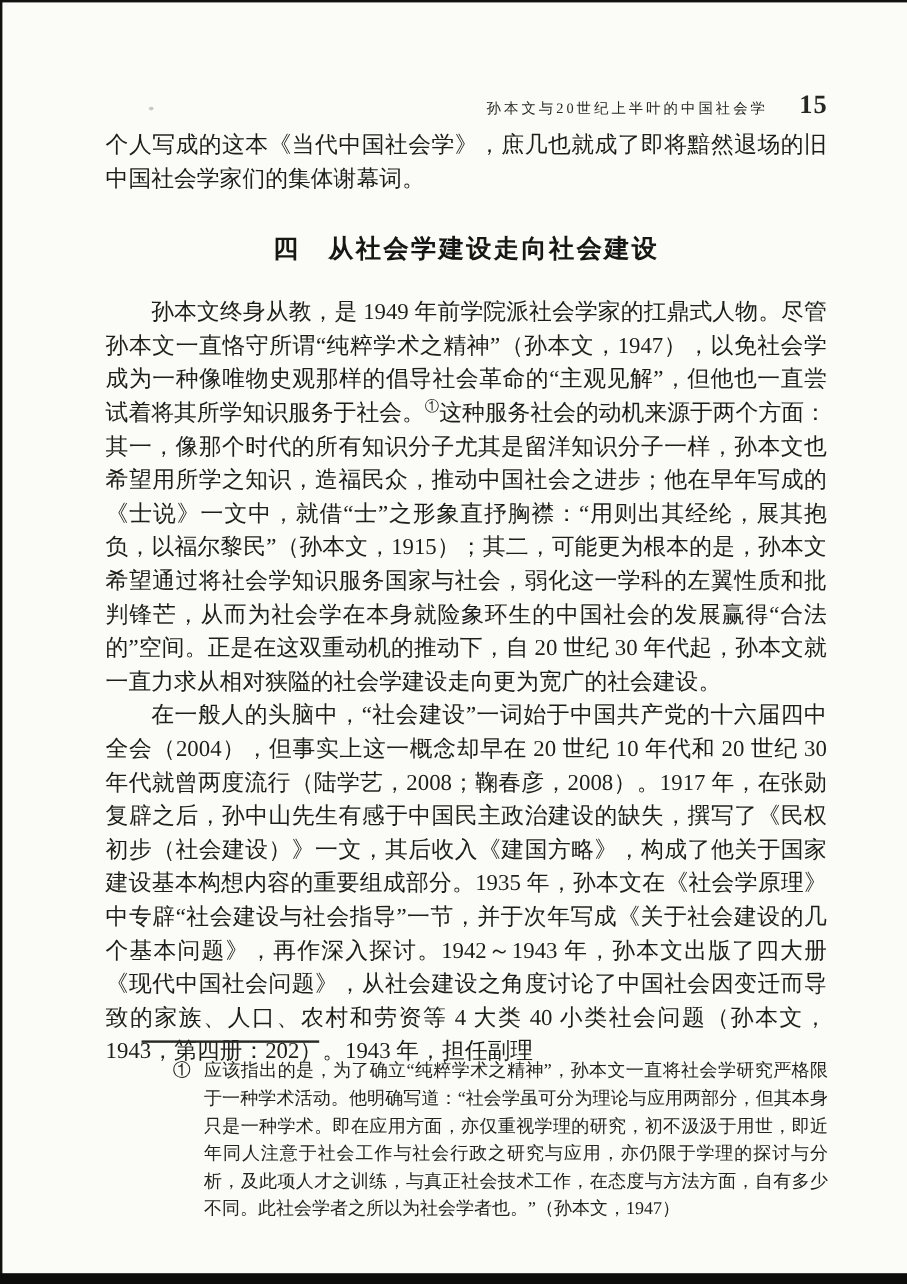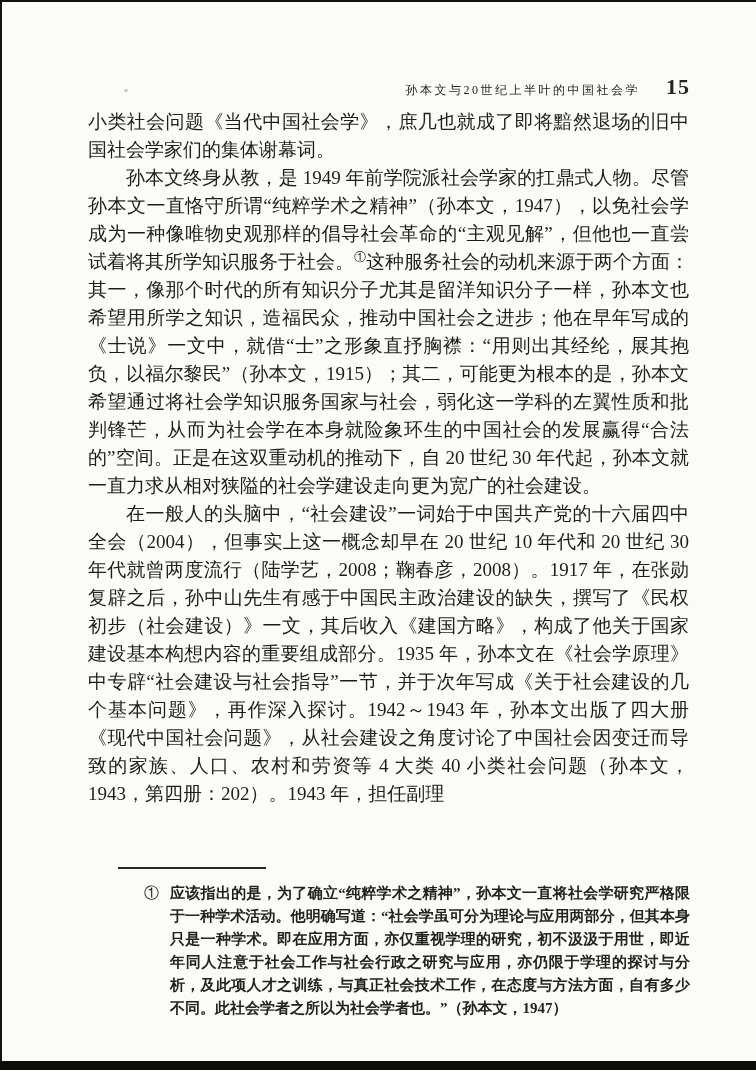--- a/index.html
+++ b/index.html
@@ -79,41 +79,44 @@
     margin: 0 0 13px 0;
   }
   .footnote {
     display: flex;
     margin-left: 26px;
     font-size: 15px;
     line-height: 23px;
     color: #22221f;
   }
   .fn-marker { flex: 0 0 26px; }
-  .fn-text   { flex: 1; text-align: justify; font-weight: bold; }
+  .fn-text   { flex: 1; text-align: justify; }
 </style>
 </head>
 <body>
 
 <div class="page">
 
   <div class="edge-top"></div>
   <div class="edge-left"></div>
   <div class="edge-bottom"></div>
   <div class="speck"></div>
 
   <header class="running-header">
     <span class="running-title">孙本文与20世纪上半叶的中国社会学</span>
     <span class="page-number">15</span>
   </header>
 
   <main class="content">
 
-    <p class="para no-indent">小类社会问题《当代中国社会学》，庶几也就成了即将黯然退场的旧中国社会学家们的集体谢幕词。</p>
+    <p class="para no-indent">个人写成的这本《当代中国社会学》，庶几也就成了即将黯然退场的旧中国社会学家们的集体谢幕词。</p>
 
+    <h2 class="section-heading">
+      <span class="heading-number">四</span><span>从社会学建设走向社会建设</span>
+    </h2>
 
     <p class="para"><span>孙本文终身从教，是 1949 年前学院派社会学家的扛鼎式人物。尽管孙本文一直恪守所谓“纯粹学术之精神”（孙本文，1947），以免社会学成为一种像唯物史观那样的倡导社会革命的“主观见解”，但他也一直尝试着将其所学知识服务于社会。</span><sup class="fn-ref">①</sup><span>这种服务社会的动机来源于两个方面：其一，像那个时代的所有知识分子尤其是留洋知识分子一样，孙本文也希望用所学之知识，造福民众，推动中国社会之进步；他在早年写成的《士说》一文中，就借“士”之形象直抒胸襟：“用则出其经纶，展其抱负，以福尔黎民”（孙本文，1915）；其二，可能更为根本的是，孙本文希望通过将社会学知识服务国家与社会，弱化这一学科的左翼性质和批判锋芒，从而为社会学在本身就险象环生的中国社会的发展赢得“合法的”空间。正是在这双重动机的推动下，自 20 世纪 30 年代起，孙本文就一直力求从相对狭隘的社会学建设走向更为宽广的社会建设。</span></p>
 
     <p class="para">在一般人的头脑中，“社会建设”一词始于中国共产党的十六届四中全会（2004），但事实上这一概念却早在 20 世纪 10 年代和 20 世纪 30 年代就曾两度流行（陆学艺，2008；鞠春彦，2008）。1917 年，在张勋复辟之后，孙中山先生有感于中国民主政治建设的缺失，撰写了《民权初步（社会建设）》一文，其后收入《建国方略》，构成了他关于国家建设基本构想内容的重要组成部分。1935 年，孙本文在《社会学原理》中专辟“社会建设与社会指导”一节，并于次年写成《关于社会建设的几个基本问题》，再作深入探讨。1942～1943 年，孙本文出版了四大册《现代中国社会问题》，从社会建设之角度讨论了中国社会因变迁而导致的家族、人口、农村和劳资等 4 大类 40 小类社会问题（孙本文，1943，第四册：202）。1943 年，担任副理</p>
 
   </main>
 
   <footer class="footnote-area">
     <div class="footnote-rule"></div>
     <div class="footnote">

